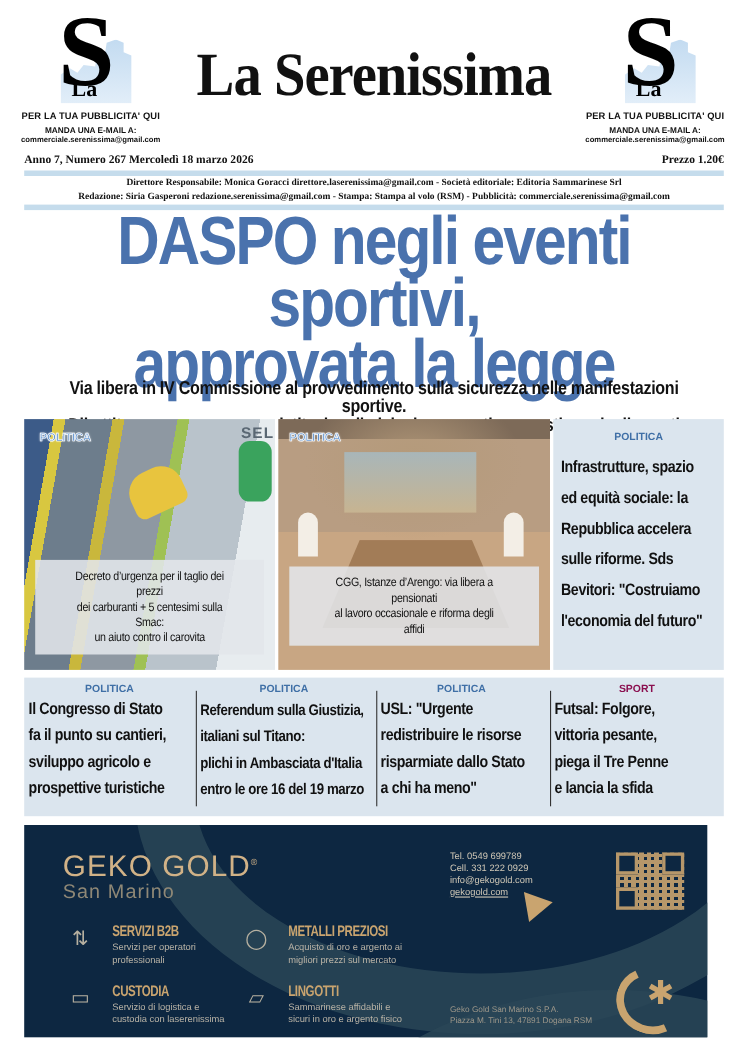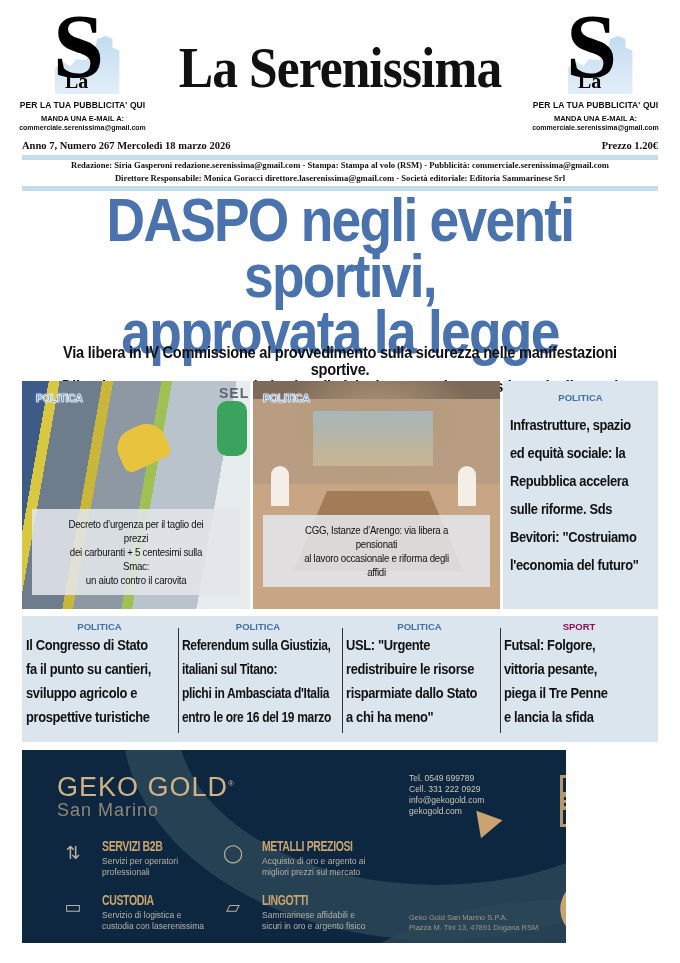--- a/index.html
+++ b/index.html
@@ -52,32 +52,32 @@
   
   .briefs{position:absolute;left:22px;top:616px;width:636px;height:126px;background:#dbe5ee;}
   .brief{position:absolute;top:0;height:126px;}
   .brief .cat{font-weight:bold;font-size:9.5px;color:#3f6fa6;text-align:center;margin-top:5px;}
   .brief .cat.sport{color:#8a0f4f;}
   .brief .txt{font-weight:bold;font-size:15px;line-height:24px;letter-spacing:-.4px;transform:scaleX(.86);transform-origin:left;width:190px;margin:1px 0 0 4px;}
   .brief .txt.light{font-weight:normal;font-weight:600;}
   .brief .sep{position:absolute;left:0;top:12px;width:1px;height:105px;background:#333;}
 
   
-  .ad{position:absolute;left:22px;top:750px;width:544px;height:193px;background:#0d2741;overflow:hidden;color:#c9a46f;}
+  .ad{position:absolute;left:22px;top:750px;width:621px;height:193px;background:#0d2741;overflow:hidden;color:#c9a46f;}
   .ad .arc1{position:absolute;left:100px;top:-250px;width:520px;height:330px;border-radius:50%;border:55px solid #2a4657;opacity:.85;}
   .ad .arc2{position:absolute;left:230px;top:150px;width:500px;height:360px;border-radius:50%;border:55px solid #2a4657;opacity:.85;}
   .ad .brand{position:absolute;left:35px;top:22px;font-size:27px;letter-spacing:1px;color:#d1b287;font-weight:normal;}
   .ad .brand sup{font-size:8px;}
   .ad .sub{position:absolute;left:35px;top:50px;font-size:18px;letter-spacing:1px;color:#8f8876;}
   .svc{position:absolute;width:210px;}
   .svc .ico{position:absolute;left:0;top:4px;width:26px;height:22px;color:#b6b0a0;font-size:18px;text-align:center;}
   .svc .h{position:absolute;left:42px;top:0;font-weight:bold;font-size:14px;color:#c9a46f;letter-spacing:-.5px;transform:scaleX(.75);transform-origin:left;}
   .svc .d{position:absolute;left:42px;top:18px;font-size:8.5px;line-height:11px;color:#b9b3a6;}
   .contact{position:absolute;left:387px;top:23px;font-size:8.5px;line-height:11px;color:#cfc7b6;}
-  .contact .url{}
+  .contact .url{text-decoration:underline;}
   .cursor{position:absolute;left:448px;top:58px;width:0;height:0;border-left:14px solid transparent;border-right:14px solid transparent;border-bottom:24px solid #c9a46f;transform:rotate(-40deg);}
   .qr{position:absolute;left:538px;top:25px;width:62px;height:52px;background:
       repeating-linear-gradient(90deg,#c9a46f 0 4px,transparent 4px 7px),
       repeating-linear-gradient(0deg,#c9a46f 0 3px,transparent 3px 6px);opacity:.9;}
   .qr .f{position:absolute;width:14px;height:14px;border:3px solid #c9a46f;background:#0d2741;}
   .qr-cap{position:absolute;left:520px;top:82px;width:100px;text-align:center;font-size:7.5px;line-height:9px;color:#cfc7b6;}
   .addr{position:absolute;left:387px;top:163px;font-size:7.5px;line-height:9.5px;color:#9d978a;}
   .gecko{position:absolute;left:538px;top:130px;width:50px;height:46px;border-radius:50%;border:7px solid #c9a46f;border-right-color:transparent;border-top-color:transparent;transform:rotate(20deg);}
   .gecko-body{position:absolute;left:566px;top:135px;font-size:30px;color:#c9a46f;}
 </style>
@@ -109,22 +109,22 @@
   <div class="ad-l2">MANDA UNA E-MAIL A:</div>
   <div class="ad-l3">commerciale.serenissima@gmail.com</div>
 </div>
 
 <div class="issue-line">
   <span>Anno 7, Numero 267 Mercoledì 18 marzo 2026</span>
   <span class="price">Prezzo 1.20€</span>
 </div>
 <div class="rule" style="top:155px;"></div>
 <div class="credits" style="top:159px;">
+  <div>Direttore Responsabile: Monica Goracci direttore.laserenissima@gmail.com - Società editoriale: Editoria Sammarinese Srl</div>
   <div>Redazione: Siria Gasperoni redazione.serenissima@gmail.com - Stampa: Stampa al volo (RSM) - Pubblicità: commerciale.serenissima@gmail.com</div>
-  <div>Direttore Responsabile: Monica Goracci direttore.laserenissima@gmail.com - Società editoriale: Editoria Sammarinese Srl</div>
 </div>
 <div class="rule" style="top:186px;"></div>
 
 <div class="headline">
   <div>DASPO negli eventi sportivi,</div>
   <div>approvata la legge</div>
 </div>
 <div class="deck">
   <div>Via libera in IV Commissione al provvedimento sulla sicurezza nelle manifestazioni sportive.</div>
   <div>Dibattito acceso su assenze istituzionali, deleghe normative e gestione degli eventi</div>

